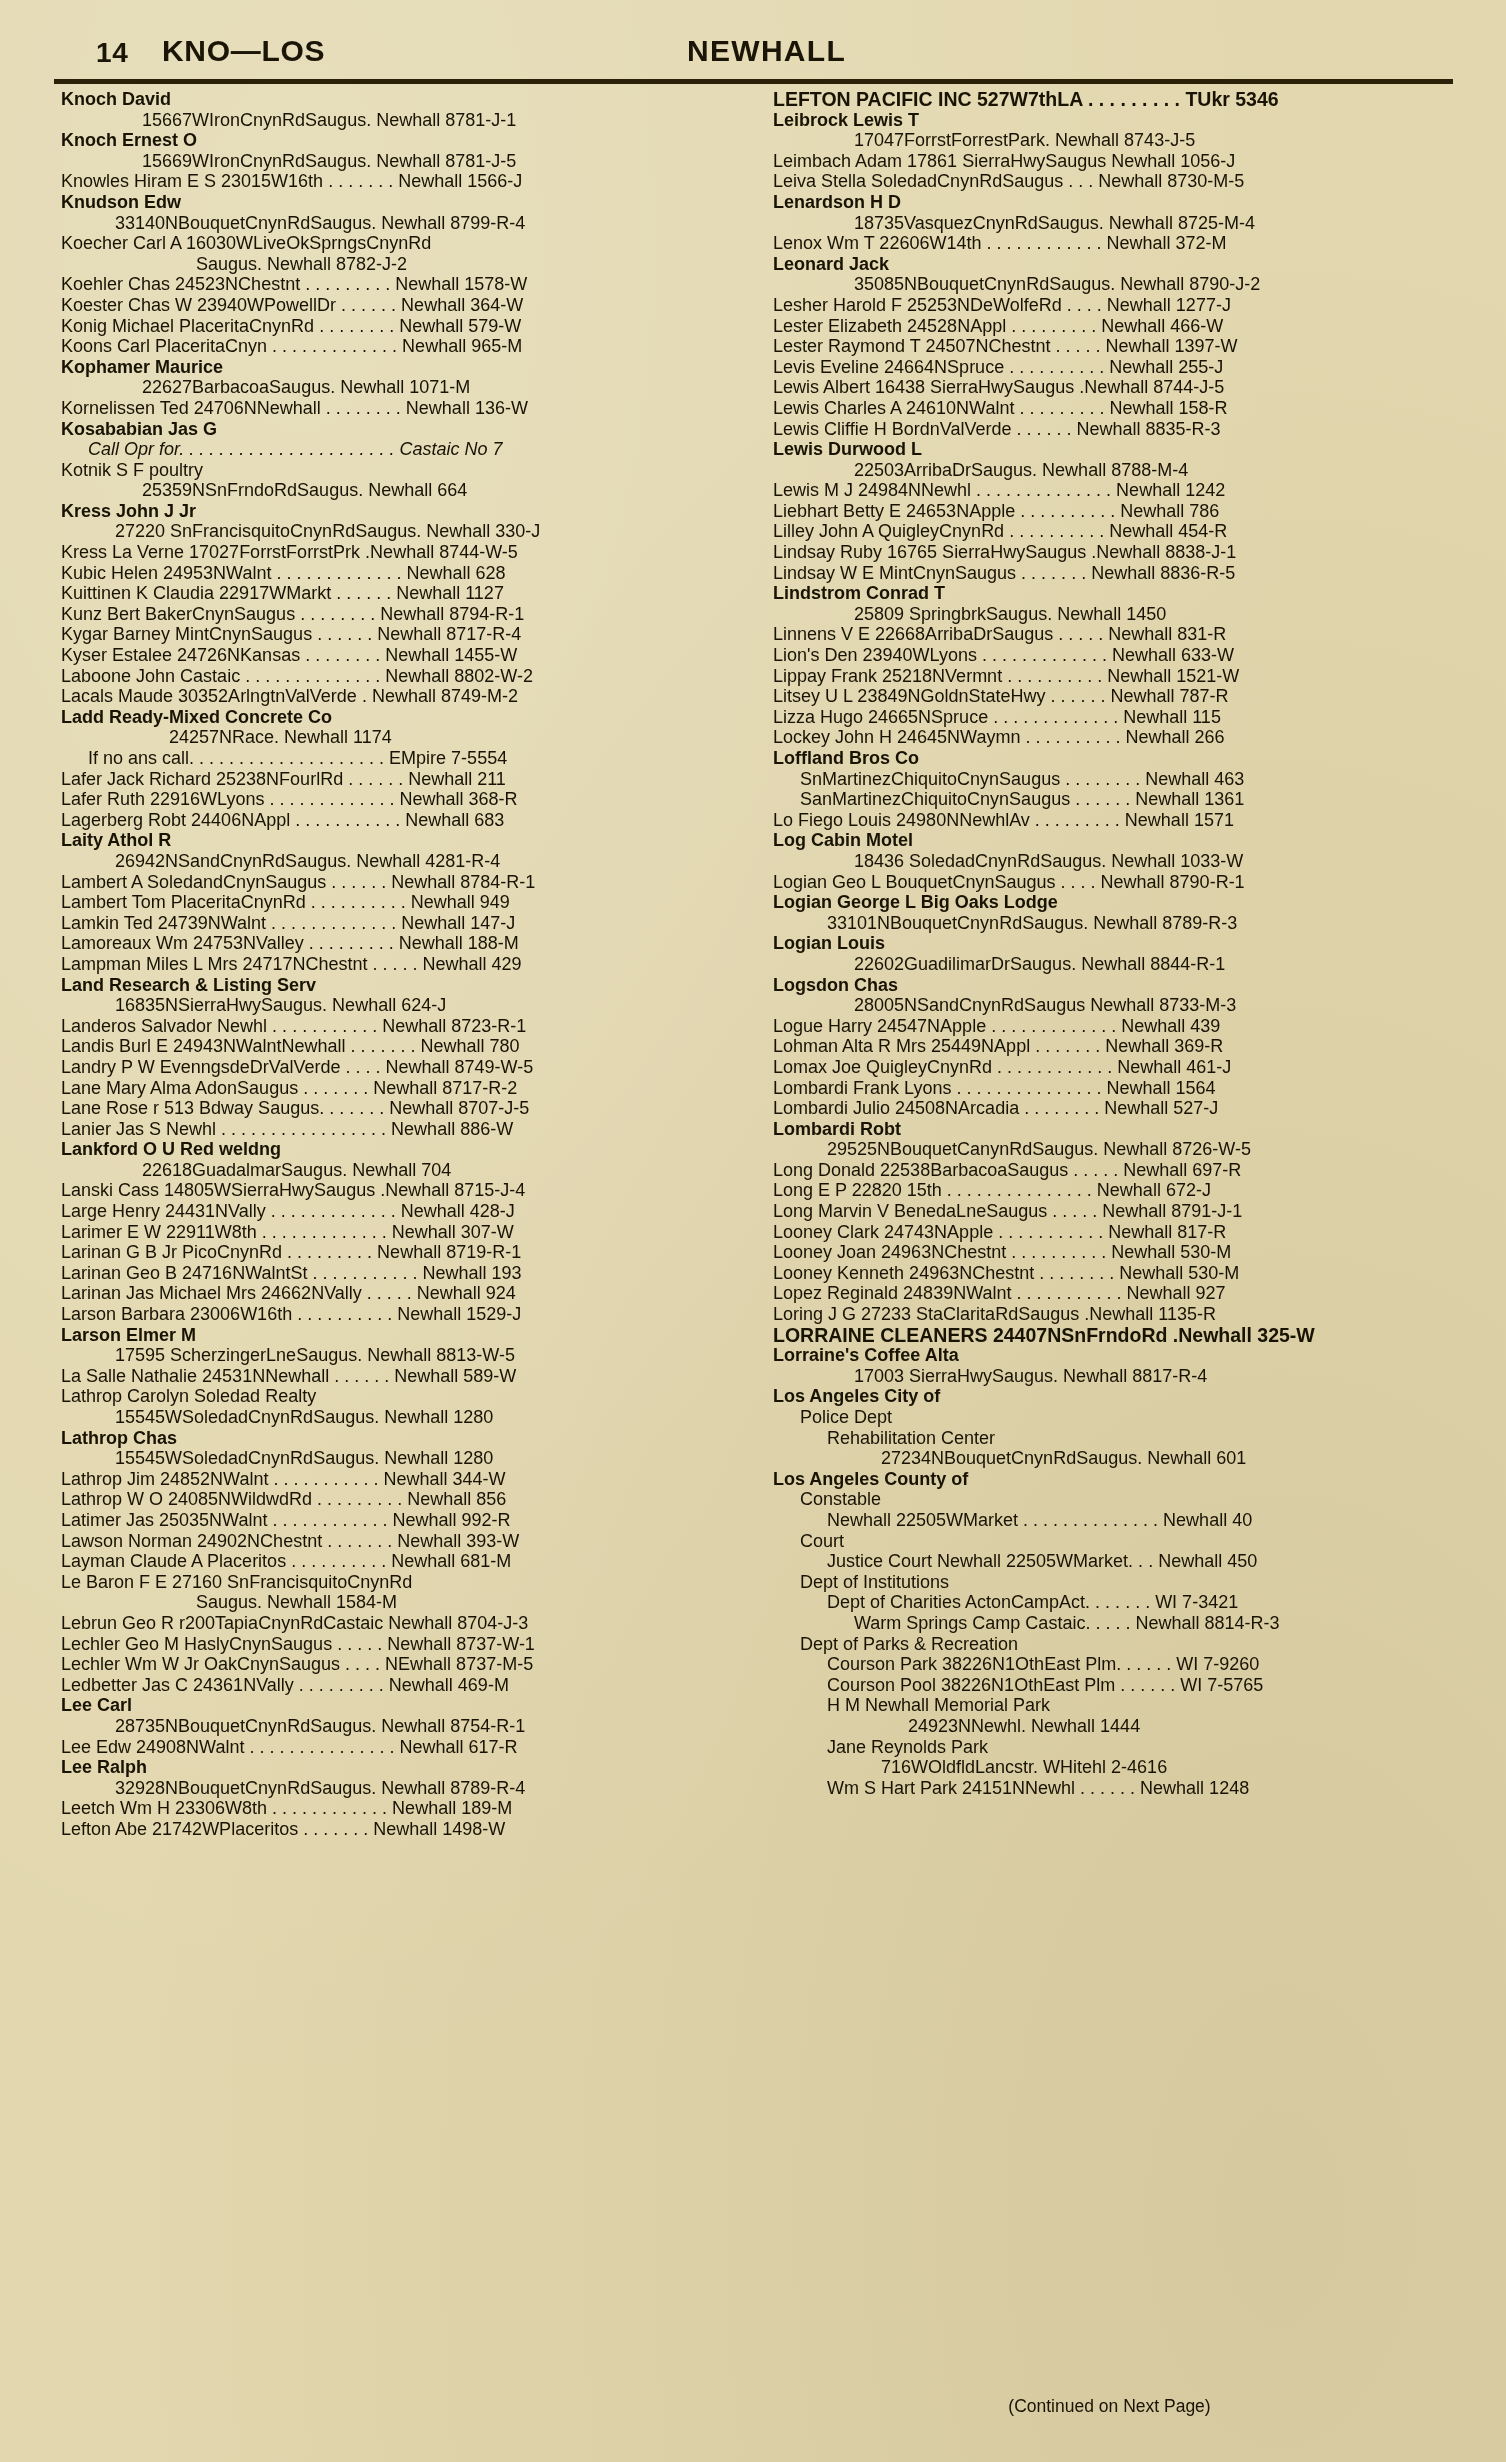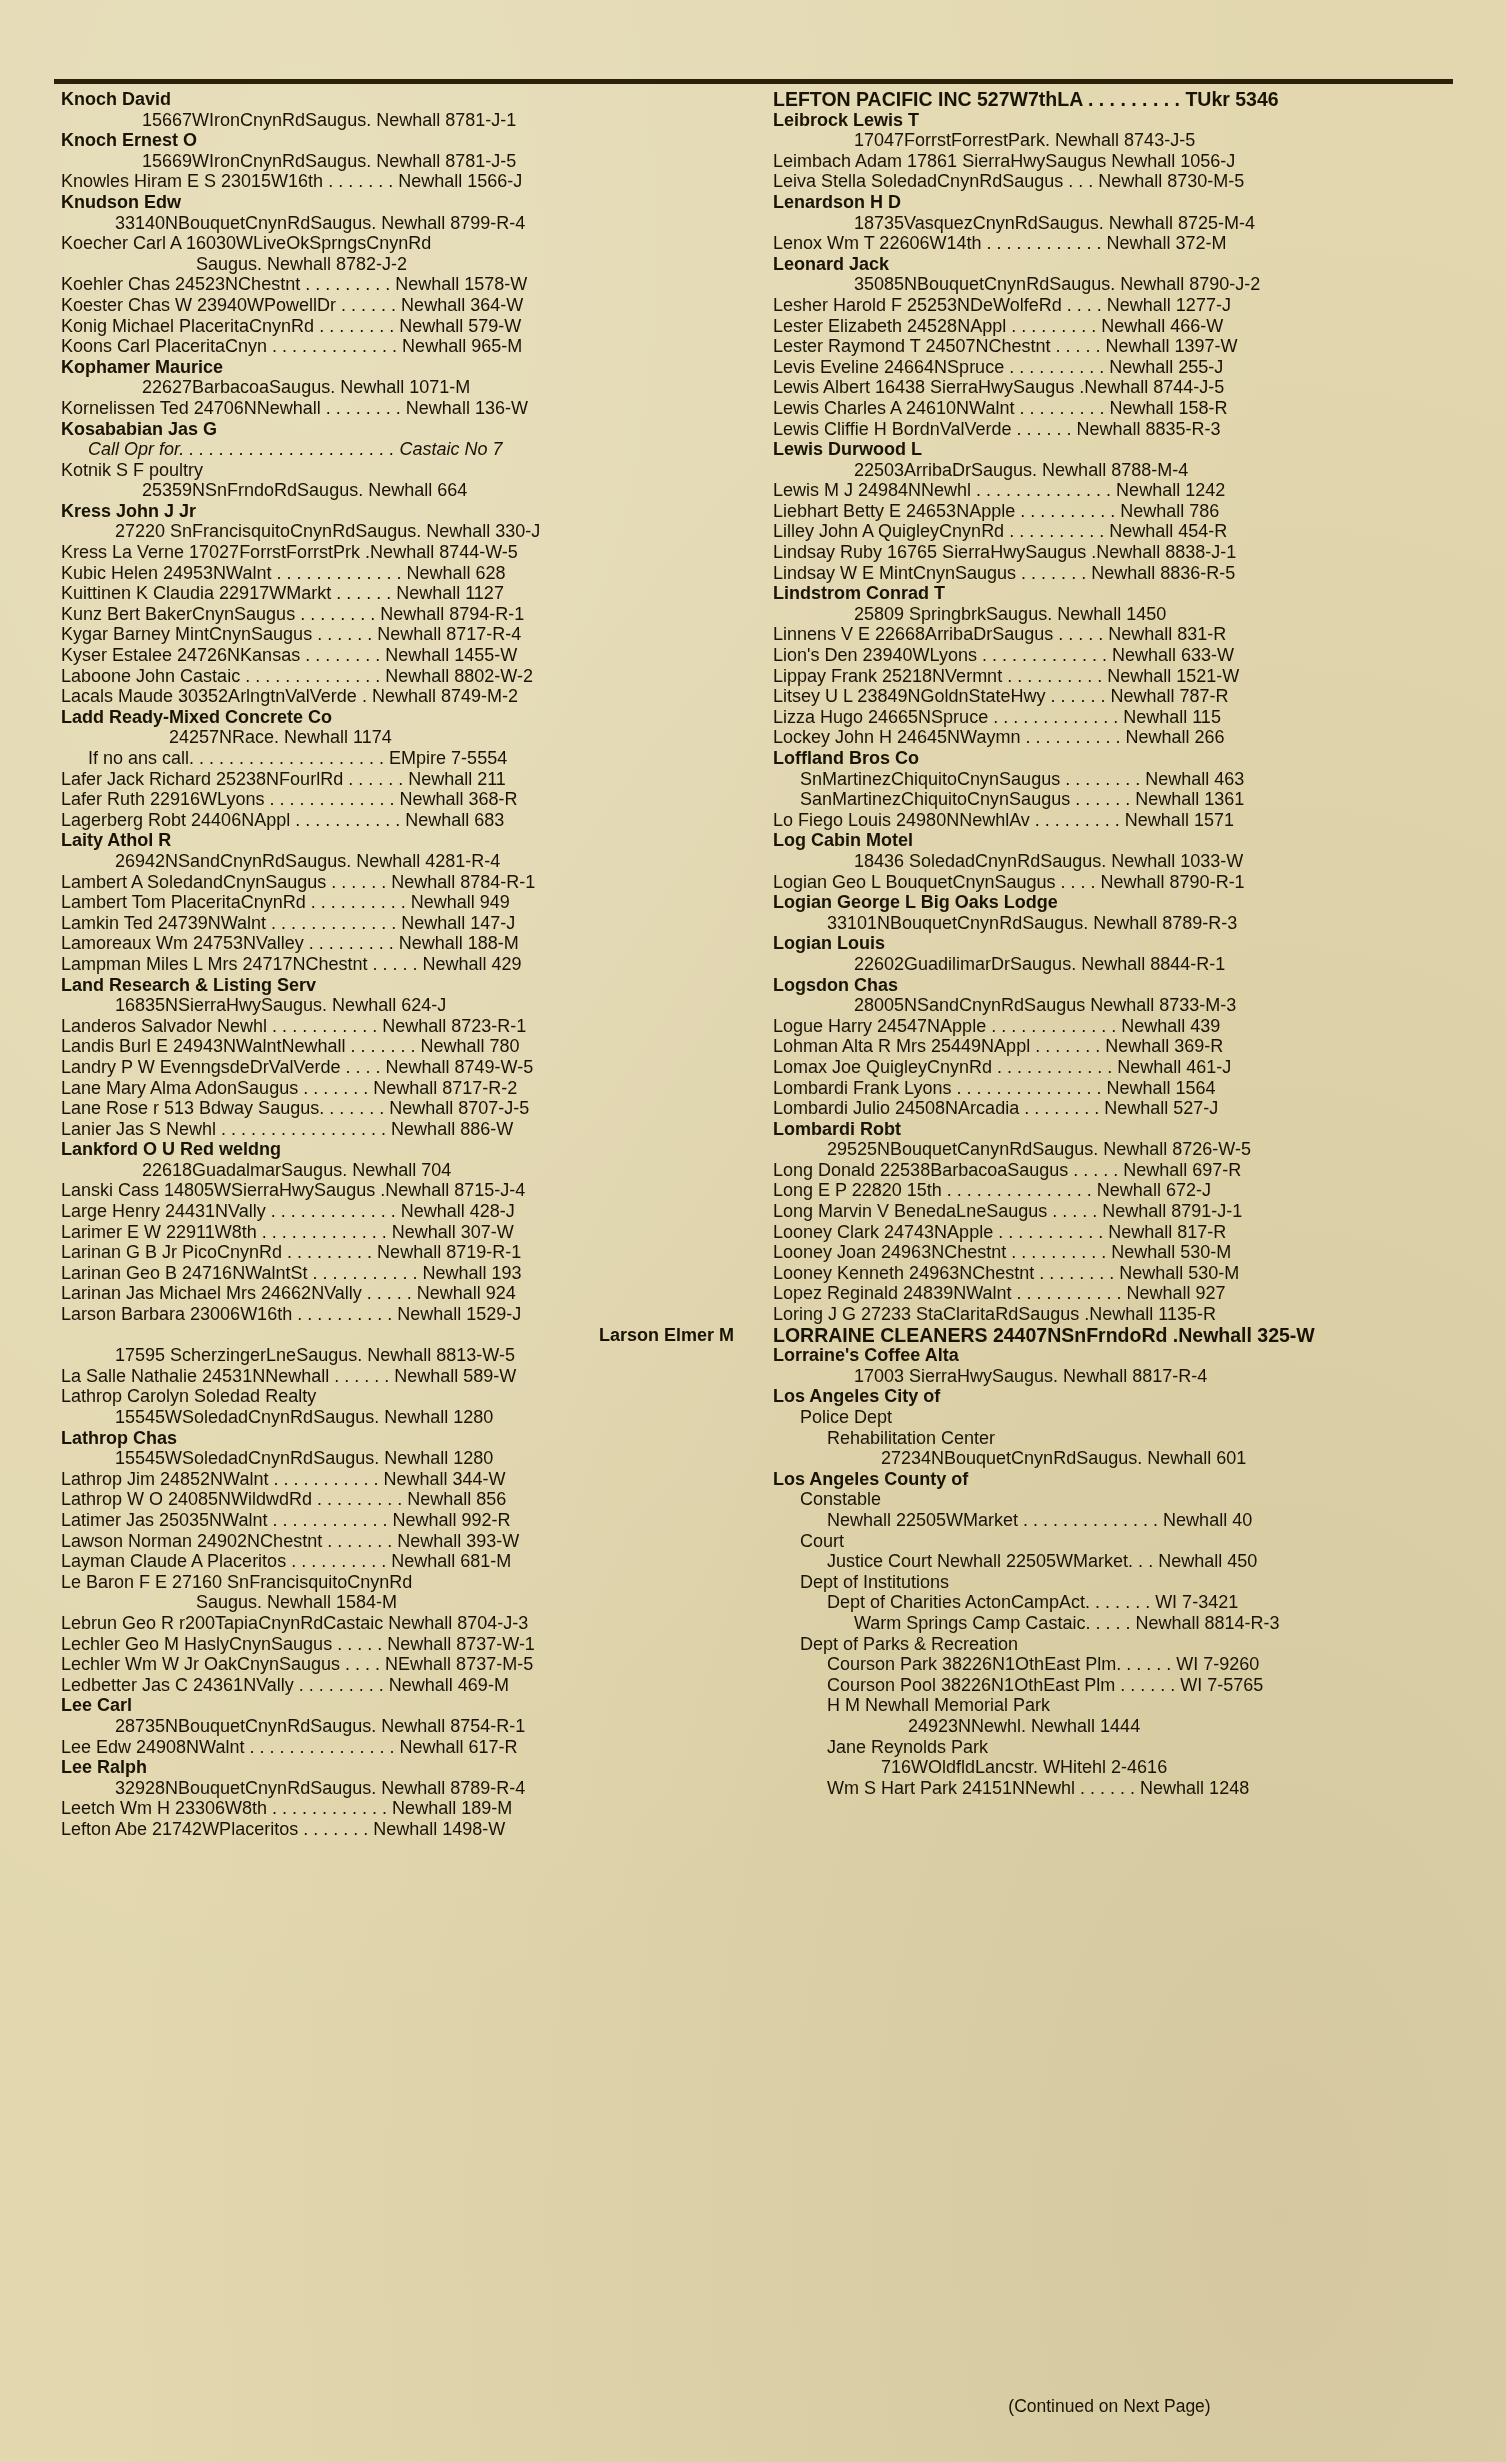--- a/index.html
+++ b/index.html
@@ -105,20 +105,25 @@
     font-size: 17.5px;
     font-weight: normal;
     color: #191304;
   }
 </style>
 </head>
 <body>
 
 <div class="page">
 
+  <div class="header">
+    <div class="hdr-page-num">14</div>
+    <div class="hdr-guide-left">KNO—LOS</div>
+    <div class="hdr-center">NEWHALL</div>
+  </div>
   <div class="rule"></div>
 
   <div class="columns">
     <div class="col col-left" id="col-left">
         <div class="entry ind1" style="font-weight: bold;">Knoch David</div>
         <div class="entry ind4">15667WIronCnynRdSaugus. Newhall 8781-J-1</div>
         <div class="entry ind1" style="font-weight: bold;">Knoch Ernest O</div>
         <div class="entry ind4">15669WIronCnynRdSaugus. Newhall 8781-J-5</div>
         <div class="entry ind1">Knowles Hiram E S 23015W16th . . . . . . . Newhall 1566-J</div>
         <div class="entry ind1" style="font-weight: bold;">Knudson Edw</div>
@@ -169,21 +174,21 @@
         <div class="entry ind1">Lanier Jas S Newhl . . . . . . . . . . . . . . . . . Newhall 886-W</div>
         <div class="entry ind1" style="font-weight: bold;">Lankford O U Red weldng</div>
         <div class="entry ind4">22618GuadalmarSaugus. Newhall 704</div>
         <div class="entry ind1">Lanski Cass 14805WSierraHwySaugus .Newhall 8715-J-4</div>
         <div class="entry ind1">Large Henry 24431NVally . . . . . . . . . . . . . Newhall 428-J</div>
         <div class="entry ind1">Larimer E W 22911W8th . . . . . . . . . . . . . Newhall 307-W</div>
         <div class="entry ind1">Larinan G B Jr PicoCnynRd . . . . . . . . . Newhall 8719-R-1</div>
         <div class="entry ind1">Larinan Geo B 24716NWalntSt . . . . . . . . . . . Newhall 193</div>
         <div class="entry ind1">Larinan Jas Michael Mrs 24662NVally . . . . . Newhall 924</div>
         <div class="entry ind1">Larson Barbara 23006W16th . . . . . . . . . . Newhall 1529-J</div>
-        <div class="entry ind1" style="font-weight: bold; text-align: right;">Larson Elmer M</div>
+        <div class="entry ind1" style="font-weight: bold;">Larson Elmer M</div>
         <div class="entry ind3">17595 ScherzingerLneSaugus. Newhall 8813-W-5</div>
         <div class="entry ind1">La Salle Nathalie 24531NNewhall . . . . . . Newhall 589-W</div>
         <div class="entry ind1" style="font-weight: normal;">Lathrop Carolyn Soledad Realty</div>
         <div class="entry ind3">15545WSoledadCnynRdSaugus. Newhall 1280</div>
         <div class="entry ind1" style="font-weight: bold;">Lathrop Chas</div>
         <div class="entry ind3">15545WSoledadCnynRdSaugus. Newhall 1280</div>
         <div class="entry ind1">Lathrop Jim 24852NWalnt . . . . . . . . . . . Newhall 344-W</div>
         <div class="entry ind1">Lathrop W O 24085NWildwdRd . . . . . . . . . Newhall 856</div>
         <div class="entry ind1">Latimer Jas 25035NWalnt . . . . . . . . . . . . Newhall 992-R</div>
         <div class="entry ind1">Lawson Norman 24902NChestnt . . . . . . . Newhall 393-W</div>

